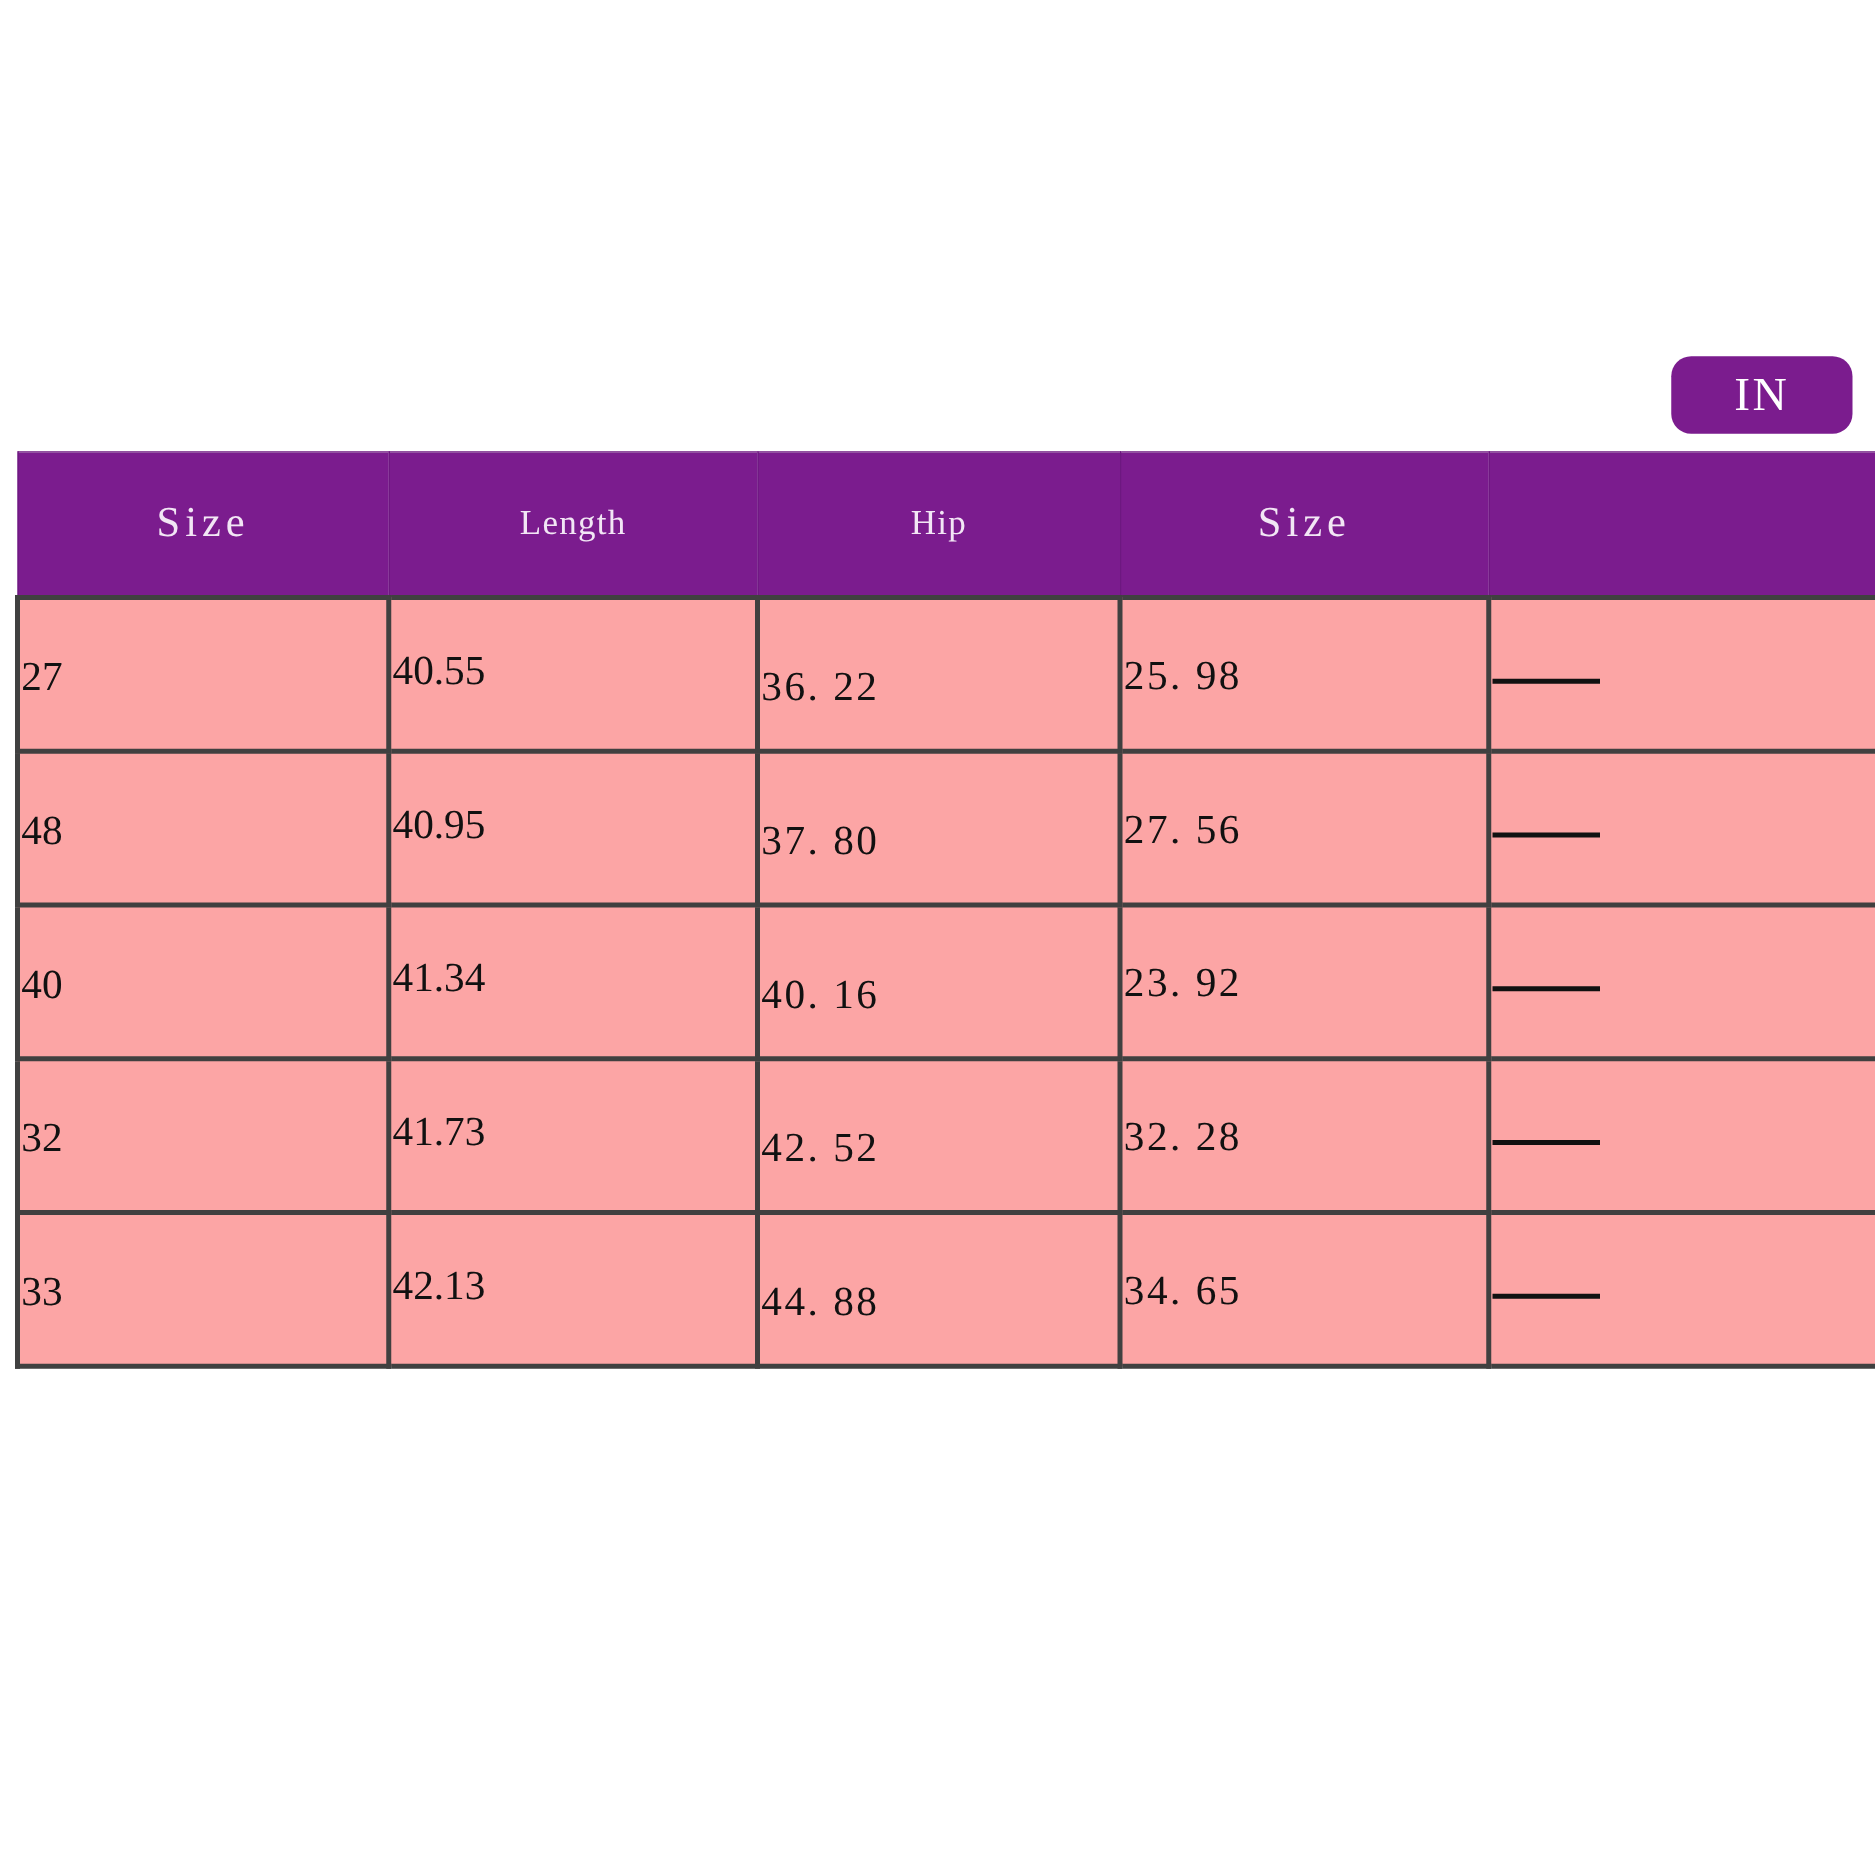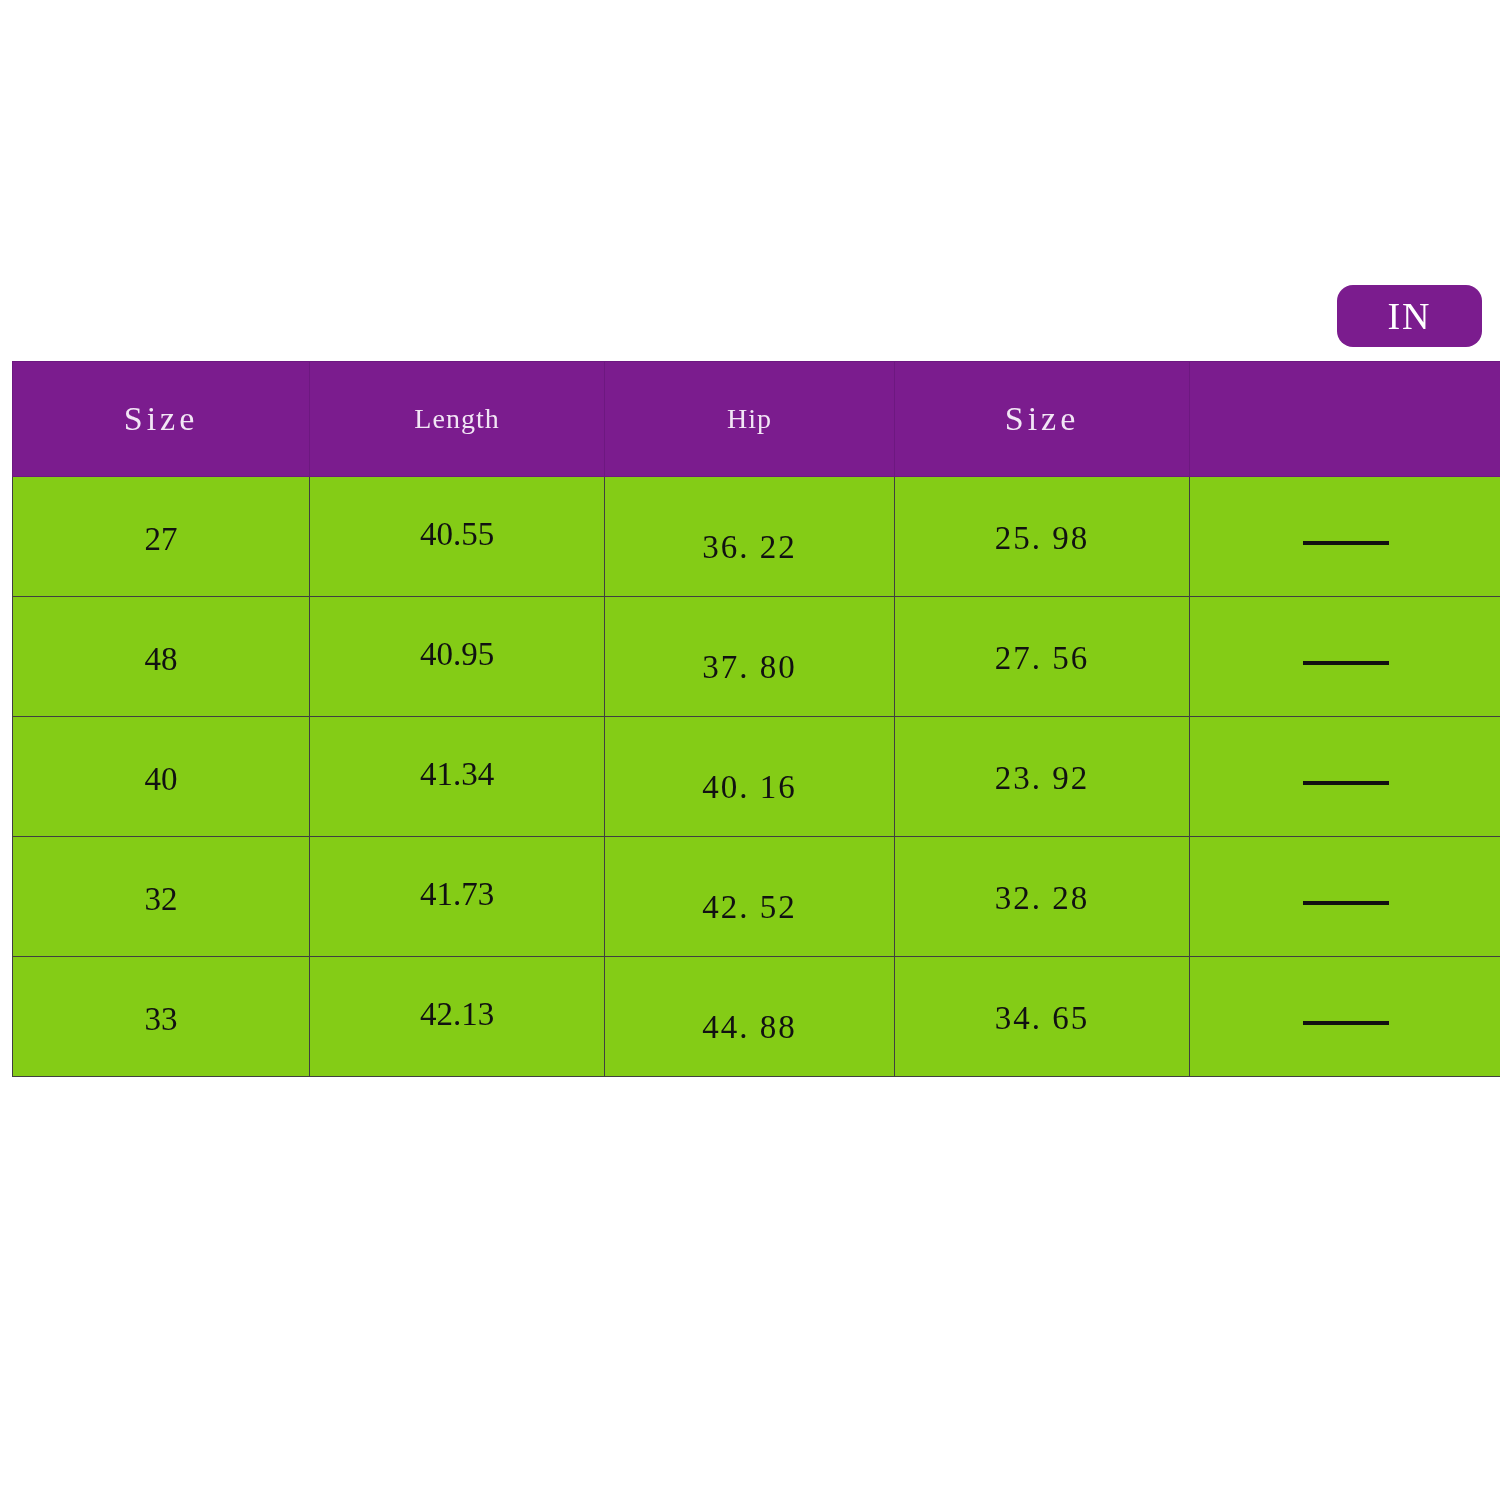--- a/index.html
+++ b/index.html
@@ -68,27 +68,26 @@
     text-align: center;
     vertical-align: middle;
     letter-spacing: 1px;
   }
   .chart-table thead th.h-size { letter-spacing: 4px; font-size: 34px; }
   .chart-table thead th.h-waist { letter-spacing: 4px; font-size: 34px; }
   .chart-table thead th.h-blank { letter-spacing: 0; }
 
   .chart-table tbody td {
     height: 96px;
-    border: 1px solid #404040;
-    text-align: center;
+    border: 4px solid #404040;
     vertical-align: middle;
     font-family: "Liberation Serif", serif;
     font-size: 33px;
     color: #111111;
-    background: #84cc16;
+    background: #fca5a5;
   }
 
   
   .chart-table tbody td.cell-size   { padding-top: 6px; }
   .chart-table tbody td.cell-length { padding-bottom: 6px; }
   .chart-table tbody td.cell-hip    { padding-top: 22px; letter-spacing: 2px; }
   .chart-table tbody td.cell-waist  { padding-top: 4px;  letter-spacing: 2px; }
 
   .dash-mark {
     display: inline-block;

